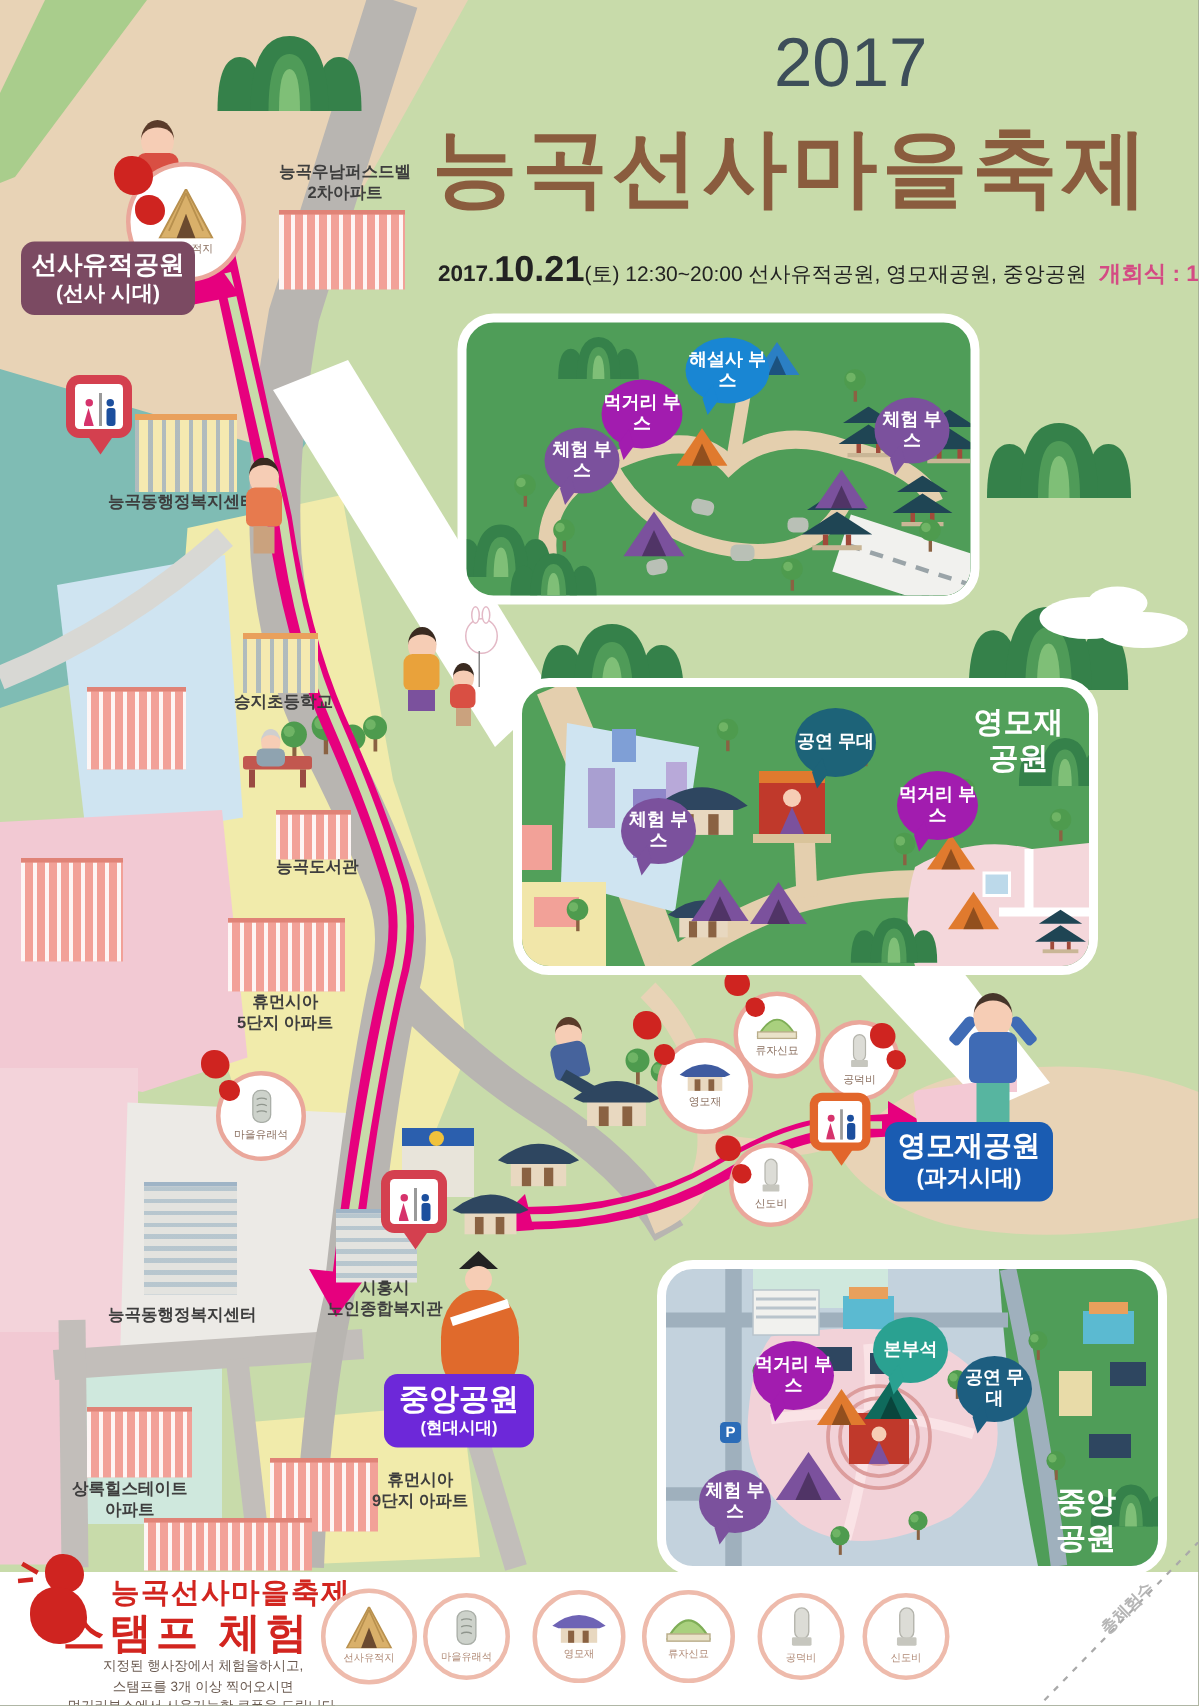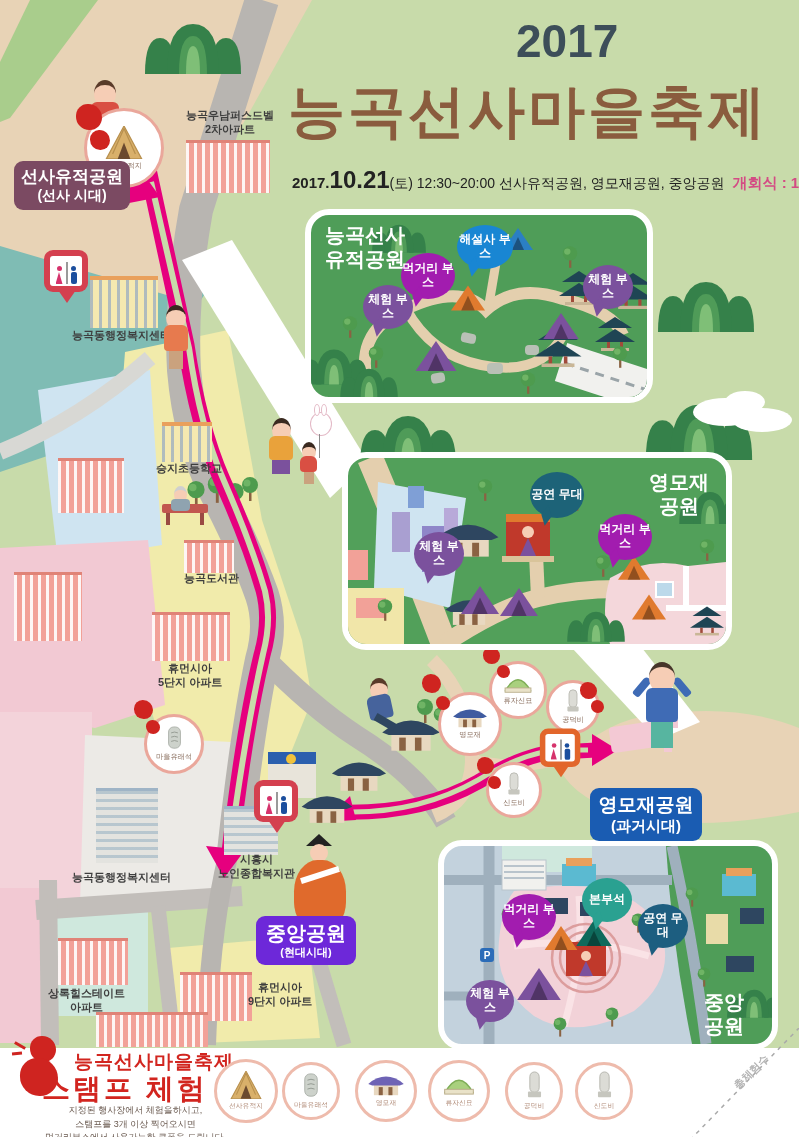--- a/index.html
+++ b/index.html
@@ -2,21 +2,21 @@
 <html><head>
 <meta charset="utf-8">
 <style>
   html,body{margin:0;padding:0;background:#888;}
   .poster{position:relative;width:799px;height:1137px;background:#c8dbaa;overflow:hidden;
           font-family:"Liberation Sans","DejaVu Sans",sans-serif;}
   .abs{position:absolute;}
   svg{display:block;}
   
   .hdr-edition{font-size:27px;font-weight:bold;color:#3d4e59;letter-spacing:6px;}
-  .hdr-year{font-size:46px;font-weight:bold;color:#3d4e59;}
+  .hdr-year{font-size:46px;font-weight:normal;color:#3d4e59;}
   .hdr-title{font-size:57px;font-weight:bold;color:#8a5c3e;letter-spacing:3px;white-space:nowrap;}
   .hdr-sched{font-size:14px;color:#222;white-space:nowrap;}
   .hdr-sched .d1{font-weight:bold;font-size:15px;}
   .hdr-sched .d2{font-weight:bold;font-size:24px;}
   .hdr-sched .op{font-weight:bold;color:#d44b84;font-size:15px;margin-left:8px;}
   
   .badge{position:absolute;color:#fff;font-weight:bold;text-align:center;border-radius:9px;
          padding:5px 6px;line-height:1.25;z-index:9;}
   .badge .era{font-weight:bold;}
   
@@ -372,21 +372,21 @@
           </span>
   </div>
       </div>
       <div class="tail"></div>
 </div>
 
 <div class="badge" style="left:14px;top:161px;width:104px;background:#7b4a62;">
   <div style="font-size:17px;">선사유적공원</div>
   <div class="era" style="font-size:14px;">(선사 시대)</div>
 </div>
-<div class="badge" style="left:590px;top:788px;width:100px;background:#1a5cb2;">
+<div class="badge" style="left:590px;top:748px;width:100px;background:#1a5cb2;">
   <div style="font-size:19px;">영모재공원</div>
   <div class="era" style="font-size:15px;">(과거시대)</div>
 </div>
 <div class="badge" style="left:256px;top:916px;width:88px;background:#6d28d9;">
   <div style="font-size:20px;">중앙공원</div>
   <div class="era" style="font-size:11px;">(현대시대)</div>
 </div>
 
 <div class="mlabel" style="left:186px;top:108px;">
   <span>능곡우남퍼스드벨</span><br>
@@ -438,24 +438,20 @@
     <use href="#tent" x="140" y="70" width="34" height="26" color="#e07a2e"></use>
     <use href="#tent" x="192" y="12" width="30" height="24" color="#2b7fc4"></use>
     <use href="#tent" x="232" y="98" width="36" height="26" color="#7b519d"></use>
     <use href="#tree" x="30" y="100" width="18" height="24"></use>
         <use href="#tree" x="56" y="130" width="18" height="24"></use>
     <use href="#tree" x="250" y="30" width="18" height="24"></use>
         <use href="#tree" x="208" y="156" width="18" height="24"></use>
     <use href="#tree" x="300" y="130" width="18" height="24"></use>
         <use href="#tree" x="120" y="44" width="18" height="24"></use>
   </svg>
-  <div class="inset-title" style="left:14px;top:8px;">
-    <div>능곡선사</div>
-    <div>유적공원</div>
-  </div>
   <div class="bubble bb-blue" style="left:146px;top:10px;width:56px;height:44px;">해설사 부스</div>
   <div class="bubble bb-orange" style="left:90px;top:38px;width:54px;height:46px;">먹거리 부스</div>
   <div class="bubble bb-purple" style="left:52px;top:70px;width:50px;height:44px;">체험 부스</div>
   <div class="bubble bb-purple" style="left:272px;top:50px;width:50px;height:44px;">체험 부스</div>
 </div>
 
 <div class="inset" style="left:342px;top:452px;width:378px;height:186px;background:#52a05a;">
   <svg class="dec" width="378" height="186" viewBox="0 0 378 186">
     <path d="M22,0 Q60,90 96,186" fill="none" stroke="#e4cfae" stroke-width="26"></path>
     <path d="M96,186 Q150,150 190,140 Q240,128 300,132" fill="none" stroke="#e4cfae" stroke-width="18"></path>

